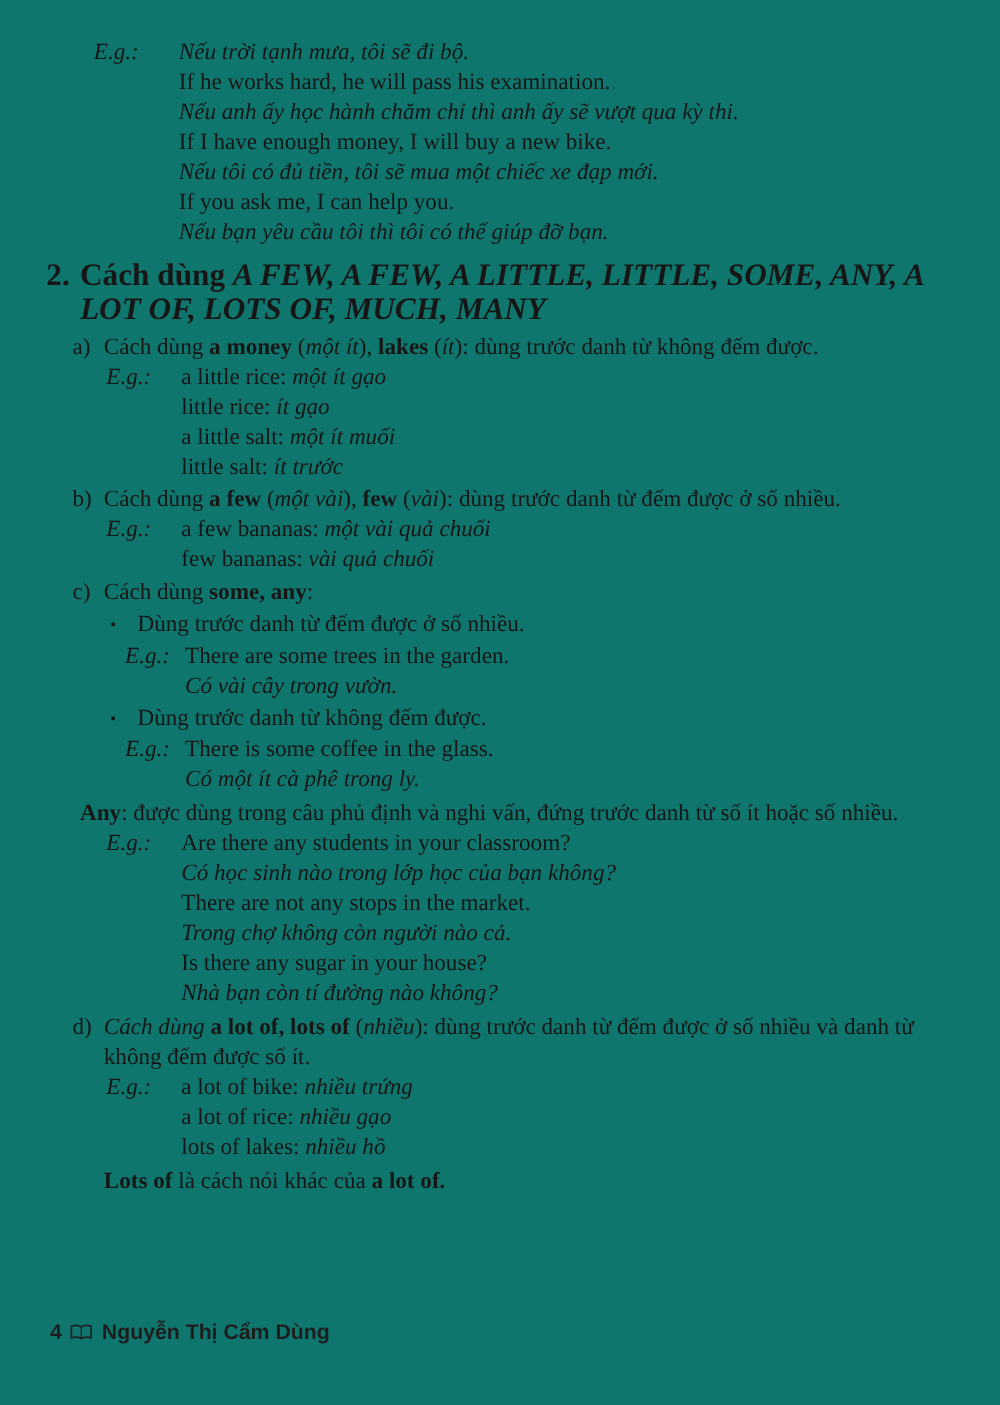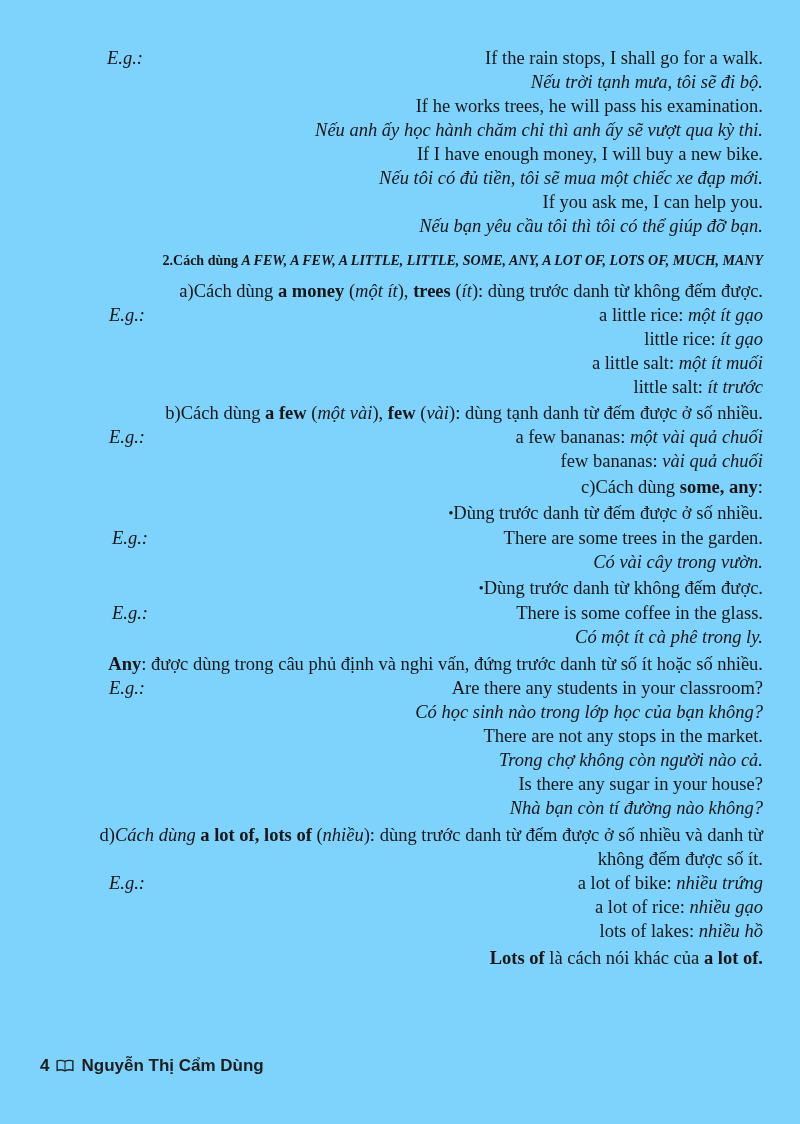--- a/index.html
+++ b/index.html
@@ -1,46 +1,45 @@
 <!DOCTYPE html>
 <html><head>
 <meta charset="utf-8">
 <style>
   html,body{margin:0;padding:0;background:#ffffff;}
   .page{
     position:relative;
     width:800px;height:1124px;
     box-sizing:border-box;
-    background:#7dd3fc;
+    background:#0f766e;
     color:#161616;
     font-family:"Liberation Serif","DejaVu Serif",serif;
     font-size:18.5px;
     line-height:24px;
-    padding:46px 37px 0 37px;
+    padding:30px 37px 0 37px;
     overflow:hidden;
-    text-align:right;
   }
   .line{min-height:24px;}
   .vi{font-style:italic;}
   .s-r{font-style:normal;}
   .s-b{font-weight:bold;}
   .s-i{font-style:italic;}
   .s-bi{font-weight:bold;font-style:italic;}
 
   
   .eg-grid{display:grid;}
   .eg-grid .eg-label{font-style:italic;}
   .eg-lead{grid-template-columns:68px 1fr;margin-left:38px;}
   .eg-item{grid-template-columns:60px 1fr;margin-left:48px;}
   .eg-bullet{grid-template-columns:48px 1fr;margin-left:63px;}
 
   
   .heading{
     font-weight:bold;
-    font-size:14px;
+    font-size:25px;
     line-height:27px;
     margin:9px 0 5px 0;
     padding-left:27px;text-indent:-27px;
   }
   .h-num{display:inline-block;width:27px;text-indent:0;}
 
   
   .item{margin-left:21px;padding-left:25px;text-indent:-25px;margin-top:2px;}
   .marker{display:inline-block;width:25px;text-indent:0;}
 
@@ -60,50 +59,49 @@
   .book-icon{display:inline-flex;align-items:center;}
 </style>
 </head>
 <body>
 
 <div class="page">
 
   <div class="eg-grid eg-lead">
     <div class="eg-label">E.g.:</div>
     <div class="eg-lines">
-      <div class="line en">If the rain stops, I shall go for a walk.</div>
       <div class="line vi">Nếu trời tạnh mưa, tôi sẽ đi bộ.</div>
-      <div class="line en">If he works trees, he will pass his examination.</div>
+      <div class="line en">If he works hard, he will pass his examination.</div>
       <div class="line vi">Nếu anh ấy học hành chăm chỉ thì anh ấy sẽ vượt qua kỳ thi.</div>
       <div class="line en">If I have enough money, I will buy a new bike.</div>
       <div class="line vi">Nếu tôi có đủ tiền, tôi sẽ mua một chiếc xe đạp mới.</div>
       <div class="line en">If you ask me, I can help you.</div>
       <div class="line vi">Nếu bạn yêu cầu tôi thì tôi có thể giúp đỡ bạn.</div>
     </div>
   </div>
 
   <div class="heading">
     <span class="h-num">2.</span><span><span class="s-b">Cách dùng </span><span class="s-bi">A FEW, A FEW, A LITTLE, LITTLE, SOME, ANY, A LOT OF, LOTS OF, MUCH, MANY</span></span>
   </div>
 
   <div class="item">
-    <span class="marker">a)</span><span><span class="s-r">Cách dùng </span><span class="s-b">a money</span><span class="s-r"> (</span><span class="s-i">một ít</span><span class="s-r">), </span><span class="s-b">trees</span><span class="s-r"> (</span><span class="s-i">ít</span><span class="s-r">): dùng trước danh từ không đếm được.</span></span>
+    <span class="marker">a)</span><span><span class="s-r">Cách dùng </span><span class="s-b">a money</span><span class="s-r"> (</span><span class="s-i">một ít</span><span class="s-r">), </span><span class="s-b">lakes</span><span class="s-r"> (</span><span class="s-i">ít</span><span class="s-r">): dùng trước danh từ không đếm được.</span></span>
   </div>
   <div class="eg-grid eg-item">
     <div class="eg-label">E.g.:</div>
     <div class="eg-lines">
       <div class="line"><span class="s-r">a little rice: </span><span class="s-i">một ít gạo</span></div>
       <div class="line"><span class="s-r">little rice: </span><span class="s-i">ít gạo</span></div>
       <div class="line"><span class="s-r">a little salt: </span><span class="s-i">một ít muối</span></div>
       <div class="line"><span class="s-r">little salt: </span><span class="s-i">ít trước</span></div>
     </div>
   </div>
 
   <div class="item">
-    <span class="marker">b)</span><span><span class="s-r">Cách dùng </span><span class="s-b">a few</span><span class="s-r"> (</span><span class="s-i">một vài</span><span class="s-r">), </span><span class="s-b">few</span><span class="s-r"> (</span><span class="s-i">vài</span><span class="s-r">): dùng tạnh danh từ đếm được ở số nhiều.</span></span>
+    <span class="marker">b)</span><span><span class="s-r">Cách dùng </span><span class="s-b">a few</span><span class="s-r"> (</span><span class="s-i">một vài</span><span class="s-r">), </span><span class="s-b">few</span><span class="s-r"> (</span><span class="s-i">vài</span><span class="s-r">): dùng trước danh từ đếm được ở số nhiều.</span></span>
   </div>
   <div class="eg-grid eg-item">
     <div class="eg-label">E.g.:</div>
     <div class="eg-lines">
       <div class="line"><span class="s-r">a few bananas: </span><span class="s-i">một vài quả chuối</span></div>
       <div class="line"><span class="s-r">few bananas: </span><span class="s-i">vài quả chuối</span></div>
     </div>
   </div>
 
   <div class="item">

